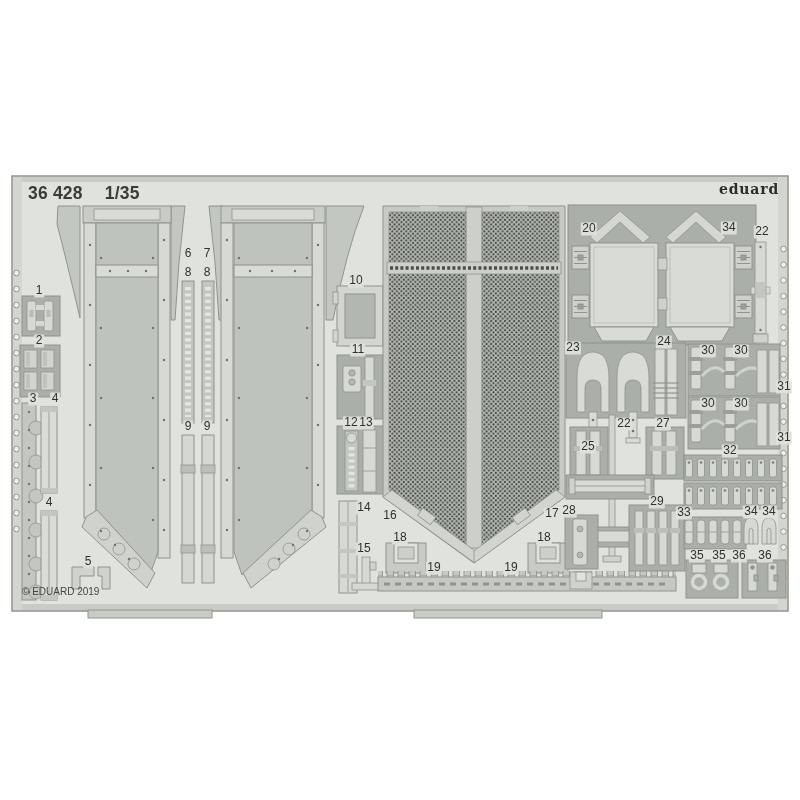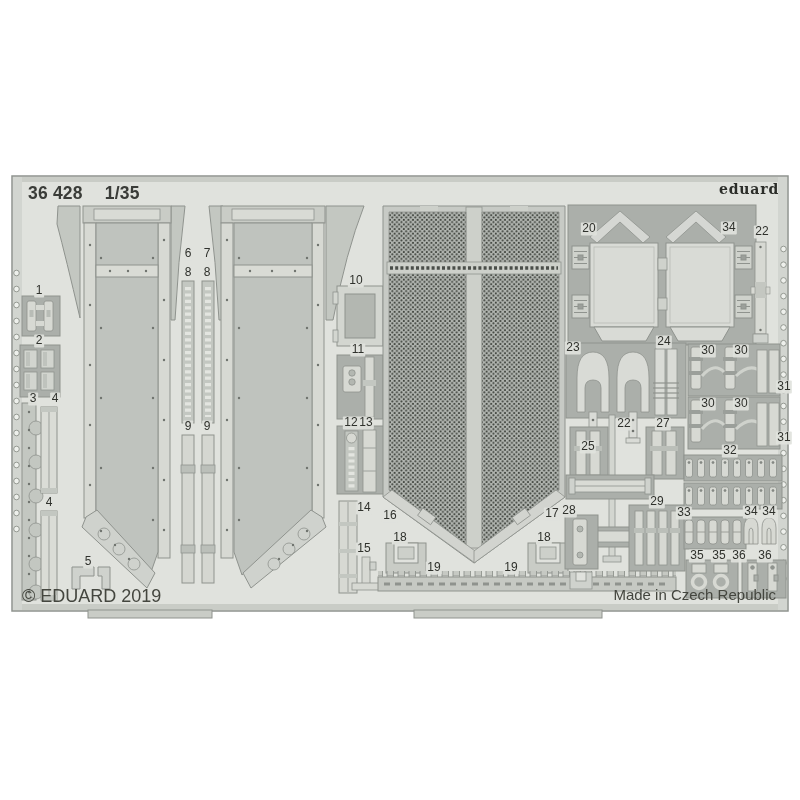--- a/index.html
+++ b/index.html
@@ -5,21 +5,21 @@
   html,body{margin:0;padding:0;background:#fff;}
   .stage{position:relative;width:800px;height:800px;background:#ffffff;overflow:hidden;
          font-family:"Liberation Sans",sans-serif;}
   #sheet-svg{position:absolute;left:0;top:0;width:800px;height:800px;}
   .txt{position:absolute;white-space:nowrap;}
   .title-row{left:28px;top:183px;display:flex;gap:14px;font-weight:bold;font-size:17.5px;
              color:#3a3c38;letter-spacing:.2px;}
   .title-row .scale{margin-left:8px;}
   .brand{right:21px;top:181px;font-family:"DejaVu Serif","Liberation Serif",serif;
          font-weight:bold;font-size:14px;color:#2b2d29;letter-spacing:.8px;}
-  .copyright{left:22px;top:586px;font-size:18px;color:#44463f;}
+  .copyright{left:22px;top:586px;font-size:10px;color:#44463f;}
   .madein{right:24px;top:586px;font-size:15px;color:#44463f;}
   .part-num{position:absolute;transform:translate(-50%,-50%);font-size:12px;font-weight:normal;
             color:#2f312c;background:rgba(224,226,221,.93);padding:0 1.5px;line-height:1.1;
             border-radius:1px;}
 </style>
 </head>
 <body>
 
 <div class="stage">
 
@@ -462,21 +462,20 @@
         <use href="#hk" x="772" y="563"></use>
   </g>
 </svg>
 
 <div class="txt title-row">
   <span>36 428</span>
   <span class="scale">1/35</span>
 </div>
 <div class="txt brand">eduard</div>
 <div class="txt copyright">© EDUARD 2019</div>
-<div class="txt madein">Made in Czech Republic</div>
 
 <div style="position:absolute;left:0;top:0;width:800px;height:800px;">
       <span class="part-num" style="left: 39px; top: 291px;">1</span>
       <span class="part-num" style="left: 39px; top: 341px;">2</span>
       <span class="part-num" style="left: 33px; top: 399px;">3</span>
       <span class="part-num" style="left: 55px; top: 399px;">4</span>
       <span class="part-num" style="left: 49px; top: 503px;">4</span>
       <span class="part-num" style="left: 88px; top: 562px;">5</span>
       <span class="part-num" style="left: 188px; top: 254px;">6</span>
       <span class="part-num" style="left: 207px; top: 254px;">7</span>

